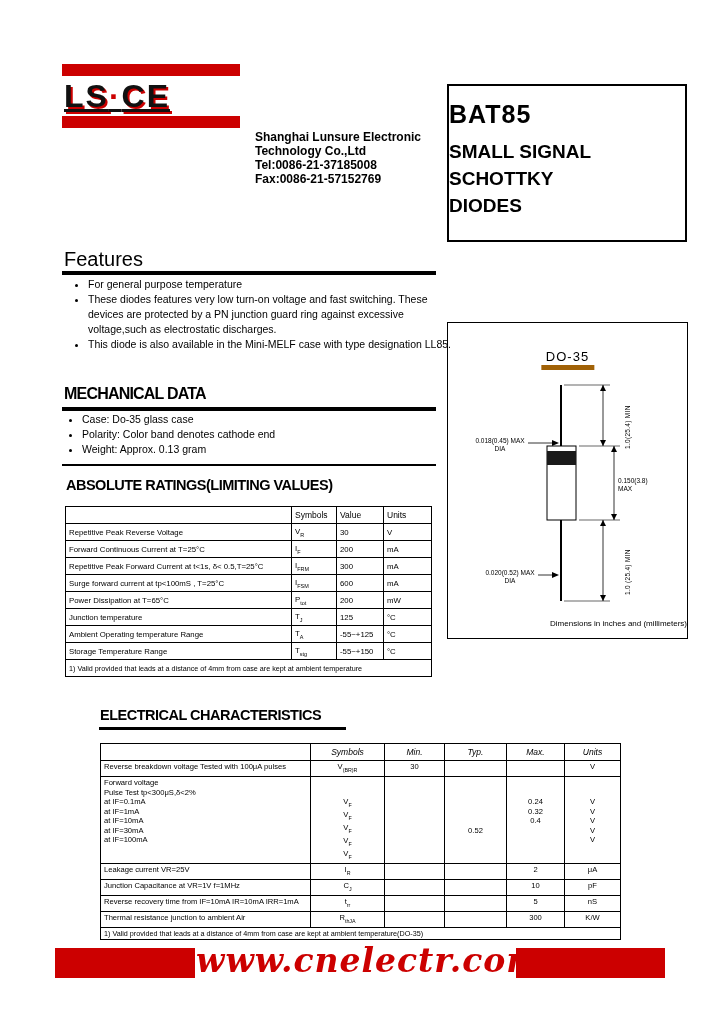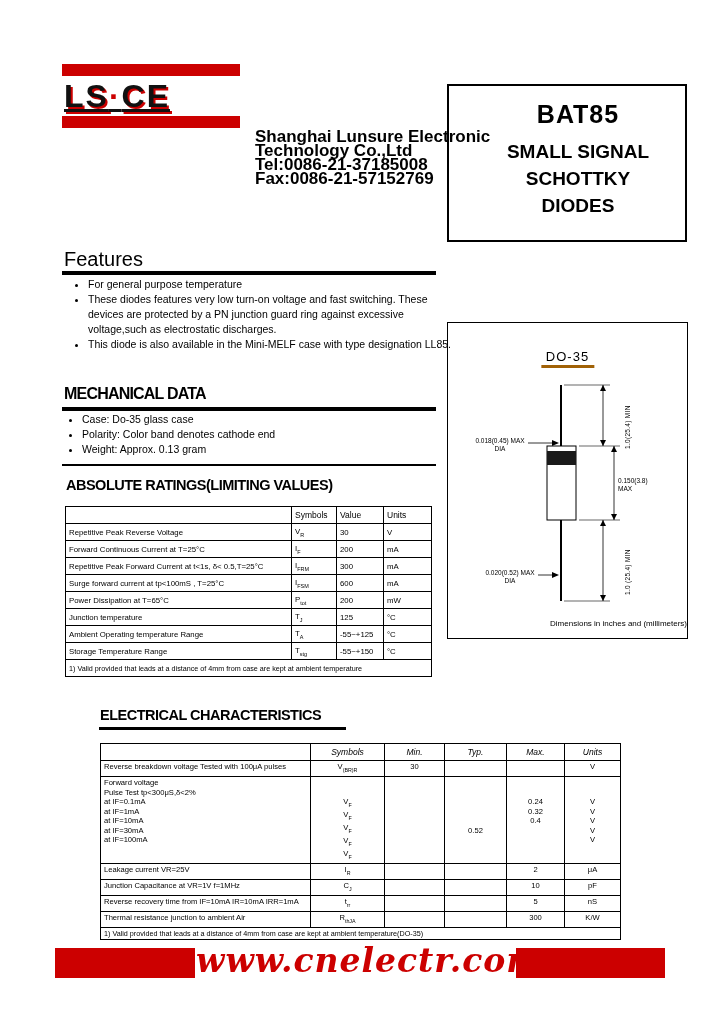--- a/index.html
+++ b/index.html
@@ -8,23 +8,23 @@
   .page{position:relative;width:720px;height:1012px;background:#fff;color:#000;
         font-family:"Liberation Sans",sans-serif;overflow:hidden;}
 
   
   .logo{position:absolute;left:62px;top:64px;width:178px;}
   .logo .bar{height:12px;background:var(--accent);}
   .logotext{font-size:32px;font-weight:bold;line-height:44px;letter-spacing:2px;
             margin:-2px 0 -2px 2px;color:#111;text-shadow:2px 2px 0 var(--accent);text-decoration:underline;}
   .logotext .dot{color:var(--accent);text-shadow:none;}
 
-  .company-info{position:absolute;left:255px;top:130px;font-size:17px;font-weight:bold;line-height:14px;}
-
-  .title-box{position:absolute;left:447px;top:84px;width:240px;height:158px;border:2px solid #000;text-align:center;box-sizing:border-box;padding-left:22px;}
+  .company-info{position:absolute;left:255px;top:130px;font-size:12px;font-weight:bold;line-height:14px;}
+
+  .title-box{position:absolute;left:447px;top:84px;width:240px;height:158px;border:2px solid #000;text-align:left;box-sizing:border-box;}
   .part{font-size:25px;font-weight:bold;margin-top:14px;letter-spacing:1px;}
   .subtitle{margin-top:9px;font-size:19px;font-weight:bold;line-height:27px;}
 
   
   .sec-h{position:absolute;}
   .features-h{left:64px;top:248px;font-size:20px;}
   .mech-h{left:64px;top:385px;font-size:16px;font-weight:bold;letter-spacing:-0.8px;}
   .abs-h{left:66px;top:477px;font-size:14.5px;font-weight:bold;letter-spacing:-0.5px;}
   .ec-h{left:100px;top:707px;font-size:14.5px;font-weight:bold;letter-spacing:-0.5px;}
   .rule{position:absolute;background:#000;}
@@ -43,21 +43,21 @@
   .abs-table{position:absolute;left:65px;top:506px;width:366px;border-collapse:collapse;table-layout:fixed;}
   .abs-table td{border:1px solid #000;font-size:7.8px;padding:2px 3px;height:12px;
                 white-space:nowrap;overflow:hidden;vertical-align:middle;}
   .abs-table td.hdr{font-size:8.5px;}
   .abs-table td.note{font-size:7.2px;white-space:normal;}
   sub{font-size:70%;}
 
   
   .pkg-box{position:absolute;left:447px;top:322px;width:241px;height:317px;border:1.5px solid #000;box-sizing:border-box;}
   .pkg-label{position:absolute;top:26px;left:50%;transform:translateX(-50%);font-size:13px;
-             letter-spacing:1px;border-bottom:3px solid #a16207;padding:0 5px 1px;}
+             letter-spacing:1px;border-bottom:5px solid #a16207;padding:0 5px 1px;}
   .pkg-svg{position:absolute;left:0;top:0;}
   .dim{position:absolute;font-size:6.5px;line-height:7.5px;text-align:center;}
   .dim-wire{left:26px;top:114px;width:52px;}
   .dim-leaddia{left:36px;top:246px;width:52px;}
   .dim-body{left:170px;top:154px;width:44px;text-align:left;line-height:8px;}
   .vdim{position:absolute;writing-mode:vertical-rl;transform:rotate(180deg);
         font-size:6.5px;letter-spacing:0.3px;white-space:nowrap;}
   .dim-leadtop{left:176px;top:66px;height:60px;}
   .dim-leadbot{left:176px;top:204px;height:68px;}
   .pkg-caption{position:absolute;bottom:10px;width:100%;text-align:right;font-size:8px;}

